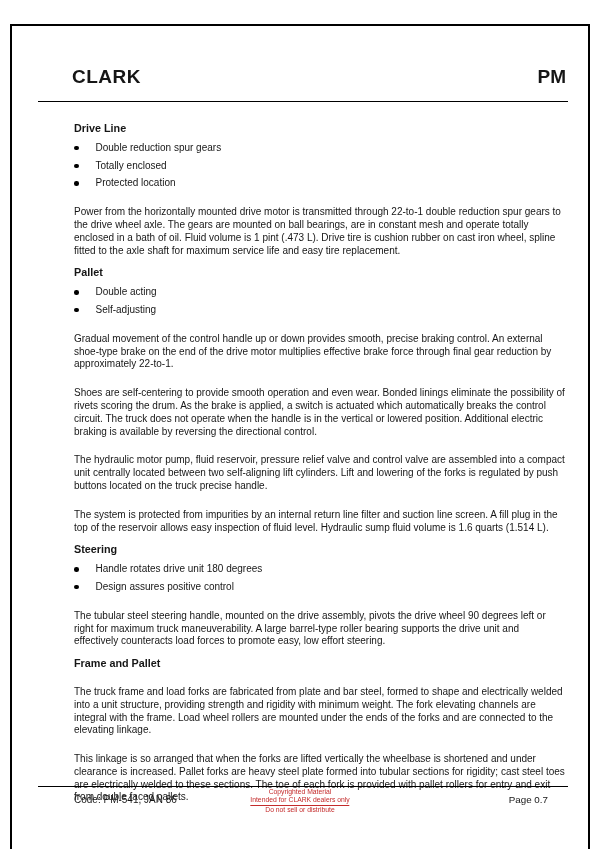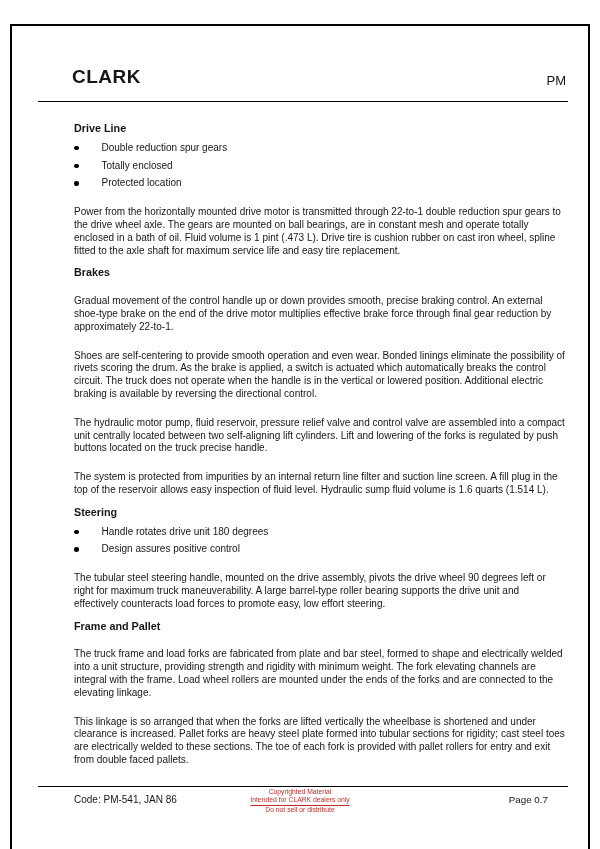--- a/index.html
+++ b/index.html
@@ -26,35 +26,35 @@
     position: absolute;
     top: 40px; left: 60px; right: 22px;
     display: flex; justify-content: space-between; align-items: flex-end;
   }
   .brand {
     font-size: 19px; font-weight: bold;
     letter-spacing: 0.5px;
     transform: scaleY(0.95);
     transform-origin: left bottom;
   }
-  .doccode { font-size: 13px; font-weight: normal; }
+  .doccode { font-size: 19px; font-weight: bold; }
   .rule {
     position: absolute; left: 26px; right: 20px;
     height: 1px; background: #000;
   }
   .rule-top { top: 75px; }
   .rule-bottom { top: 760px; }
   .content {
     position: absolute;
     top: 94px; left: 62px; right: 22px;
     font-size: 10px; line-height: 12.8px;
   }
   .sec h2 { font-size: 10.8px; font-weight: bold; margin: 2px 0 7px; }
   .bullets { list-style: none; margin: 0 0 6px; padding: 0; }
-  .bullets li { display: flex; gap: 23px; margin: 0 0 5px; }
+  .bullets li { display: flex; gap: 17px; margin: 0 0 5px; }
   .dot {
     width: 4.5px; height: 4.5px; background: #000;
     border-radius: 50%; margin-top: 4px; flex: none;
   }
   .sec p { margin: 16px 0 9px; }
   .foot-code { position: absolute; top: 768px; left: 62px; font-size: 10px; }
   .foot-page { position: absolute; top: 768px; right: 40px; font-size: 9.8px; }
   .foot-copy {
     position: absolute; top: 762px; left: 50%;
     transform: translateX(-50%);
@@ -93,21 +93,31 @@
           </li>
           <li>
             <span class="dot"></span>
             <span>Protected location</span>
           </li>
         </ul>
         <p>Power from the horizontally mounted drive motor is transmitted through 22-to-1 double reduction spur gears to the drive wheel axle. The gears are mounted on ball bearings, are in constant mesh and operate totally enclosed in a bath of oil. Fluid volume is 1 pint (.473 L). Drive tire is cushion rubber on cast iron wheel, spline fitted to the axle shaft for maximum service life and easy tire replacement.</p>
       </section>
 
       <section class="sec">
-        <h2>Brakes</h2>
+        <h2>Pallet</h2>
+        <ul class="bullets">
+          <li>
+            <span class="dot"></span>
+            <span>Double acting</span>
+          </li>
+          <li>
+            <span class="dot"></span>
+            <span>Self-adjusting</span>
+          </li>
+        </ul>
         <p>Gradual movement of the control handle up or down provides smooth, precise braking control. An external shoe-type brake on the end of the drive motor multiplies effective brake force through final gear reduction by approximately 22-to-1.</p>
         <p>Shoes are self-centering to provide smooth operation and even wear. Bonded linings eliminate the possibility of rivets scoring the drum. As the brake is applied, a switch is actuated which automatically breaks the control circuit. The truck does not operate when the handle is in the vertical or lowered position. Additional electric braking is available by reversing the directional control.</p>
       </section>
 
       <section class="sec">
         <p>The hydraulic motor pump, fluid reservoir, pressure relief valve and control valve are assembled into a compact unit centrally located between two self-aligning lift cylinders. Lift and lowering of the forks is regulated by push buttons located on the truck precise handle.</p>
         <p>The system is protected from impurities by an internal return line filter and suction line screen. A fill plug in the top of the reservoir allows easy inspection of fluid level. Hydraulic sump fluid volume is 1.6 quarts (1.514 L).</p>
       </section>
 
       <section class="sec">

